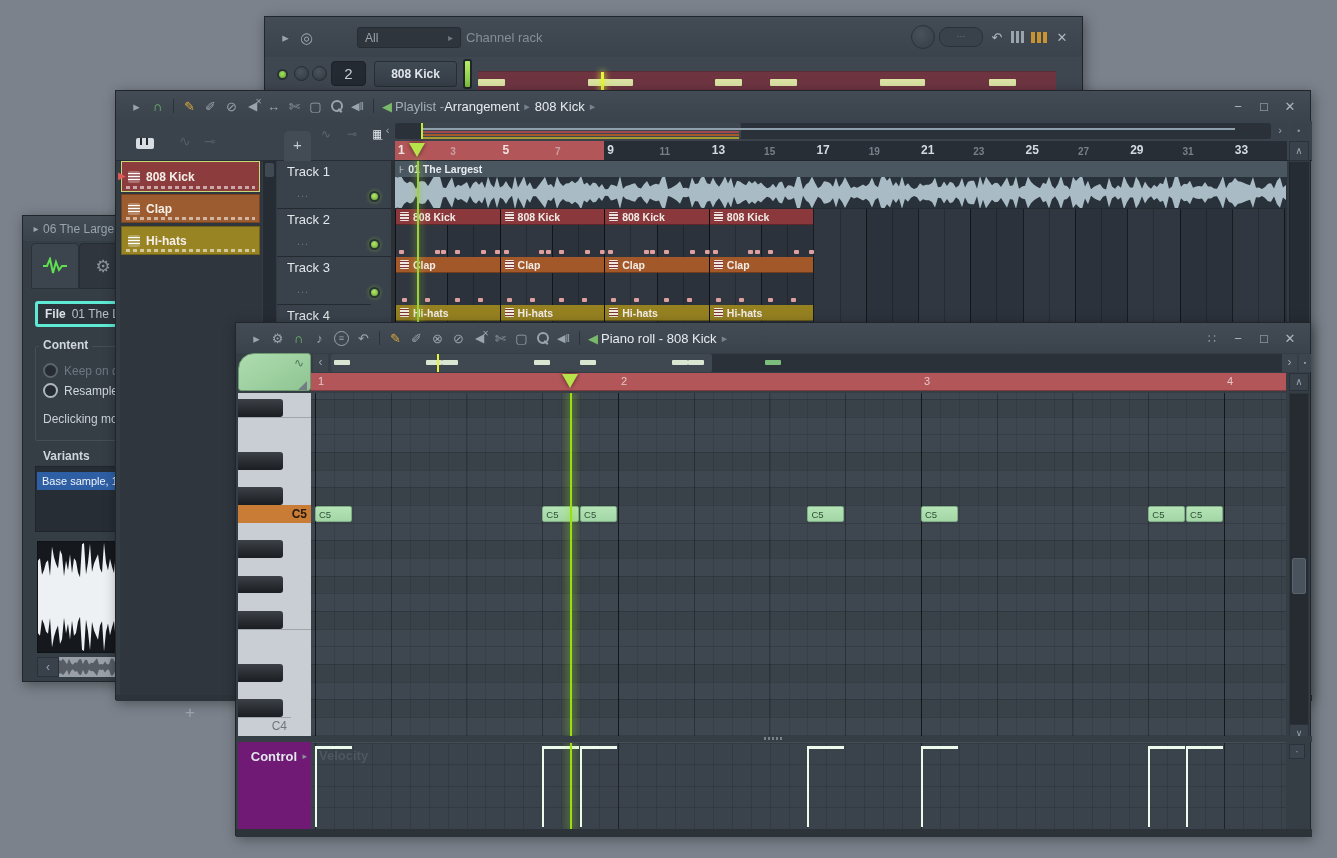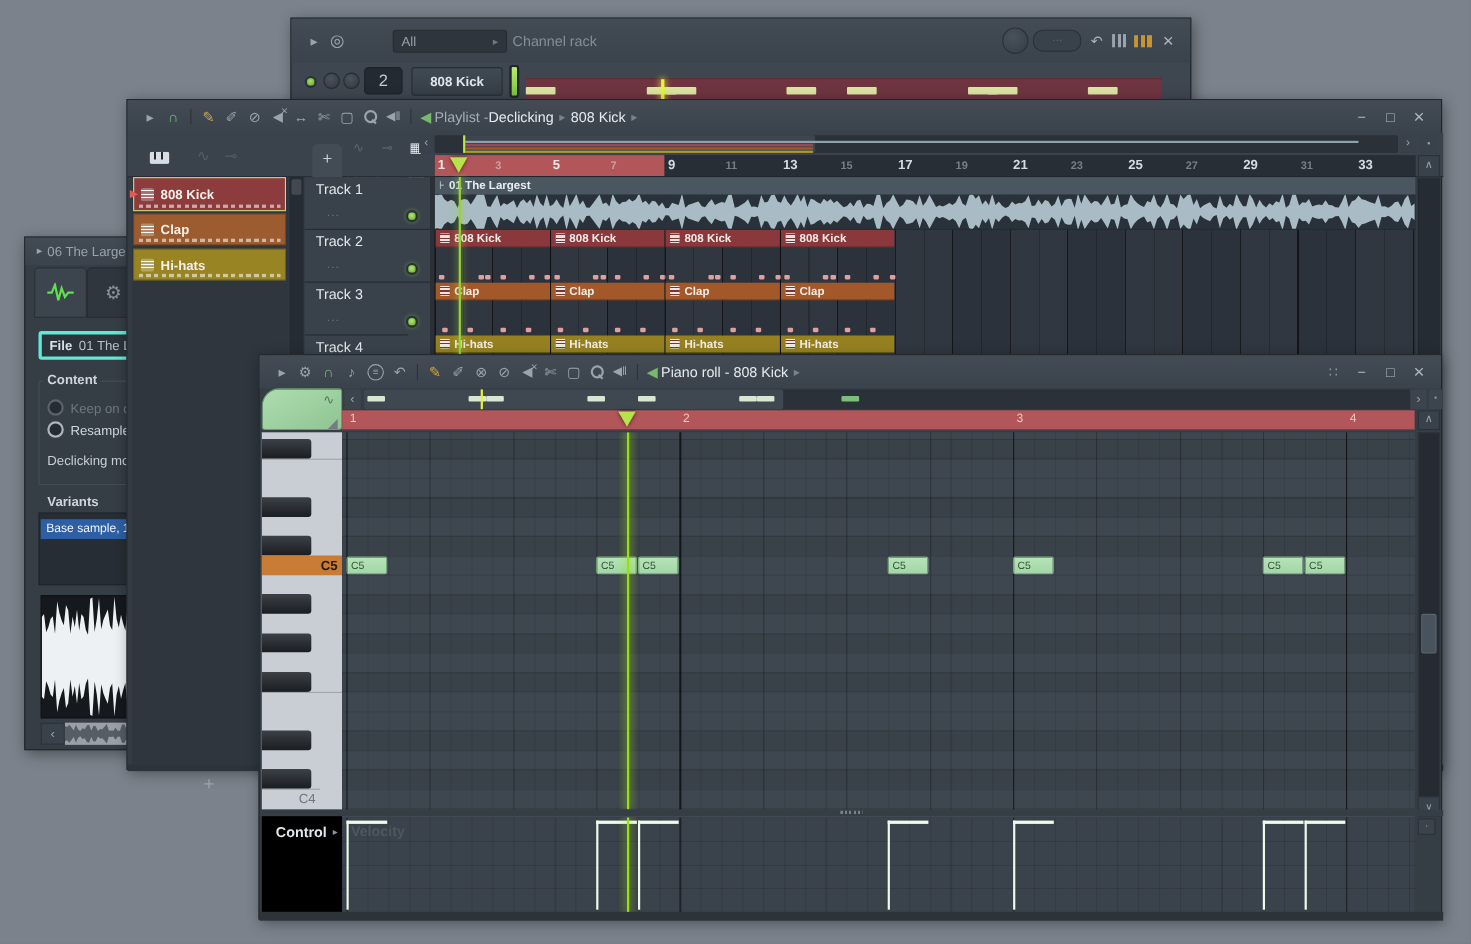--- a/index.html
+++ b/index.html
@@ -135,21 +135,21 @@
       <span class="ico">✄</span>
       <span class="ico">▢</span>
       <span class="zoomico">
           <span class="lens"></span>
           <span class="tail"></span>
         </span>
       <span class="ico" style="font-size:11px;">◀‖</span>
       <div class="sep"></div>
       <span class="ico" style="width:16px;color:#79b96a;">◀</span>
       <span class="title-dim">Playlist - </span>
-      <span class="title-main">Declicking</span>
+      <span class="title-main">Arrangement</span>
       <span class="crumb">▸</span>
       <span class="title-main">808 Kick</span>
       <span class="crumb">▸</span>
       <div class="winbtns">
         <span class="winbtn">−</span>
         <span class="winbtn">□</span>
         <span class="winbtn">✕</span>
       </div>
     </div>
     <div id="pl-body" class="abs" style="left:0;top:30px;right:0;bottom:0;background:#333b43;">
@@ -505,21 +505,21 @@
           <div style="position: absolute; box-sizing: border-box; left: 837.3px; top: 112.5px; width: 37px; height: 16px; background: linear-gradient(rgb(181, 228, 183), rgb(163, 214, 166)); border: 1px solid rgb(127, 174, 132); border-radius: 2px; color: rgb(47, 79, 53); font-size: 9.5px; line-height: 15px; padding-left: 3px; overflow: hidden;">C5</div>
           <div style="position: absolute; box-sizing: border-box; left: 875.1px; top: 112.5px; width: 37px; height: 16px; background: linear-gradient(rgb(181, 228, 183), rgb(163, 214, 166)); border: 1px solid rgb(127, 174, 132); border-radius: 2px; color: rgb(47, 79, 53); font-size: 9.5px; line-height: 15px; padding-left: 3px; overflow: hidden;">C5</div>
           <div style="position: absolute; box-sizing: border-box; left: 258.5px; top: 0px; width: 2.5px; height: 343px; background: rgb(154, 223, 16); box-shadow: rgba(154, 223, 16, 0.45) 0px 0px 8px 2px;"></div>
         </div>
         <div style="position: absolute; box-sizing: border-box; left: 1053px; top: 40px; width: 20px; height: 349px; background: rgb(37, 43, 49); border: 1px solid rgb(46, 53, 60);">
           <div style="position: absolute; box-sizing: border-box; left: 2px; top: 164px; width: 14px; height: 36px; background: rgb(73, 83, 93); border: 1px solid rgb(90, 100, 110); border-radius: 2px;"></div>
           <div style="box-sizing: border-box; left: 0px; top: 330px; width: 18px; height: 17px; background: rgb(57, 66, 75); border-top: 1px solid rgb(43, 49, 56); color: rgb(154, 164, 173); font-size: 9px; text-align: center; line-height: 16px; position: absolute;">∨</div>
         </div>
         <div style="position: absolute; box-sizing: border-box; left: 0px; top: 383px; width: 1076px; height: 6px; background: rgb(53, 61, 69);"></div>
         <div style="position: absolute; box-sizing: border-box; left: 528px; top: 384px; width: 20px; height: 3px; background-image: repeating-linear-gradient(90deg, rgb(121, 130, 139) 0px, rgb(121, 130, 139) 2px, transparent 2px, transparent 4px);"></div>
-        <div style="position: absolute; box-sizing: border-box; left: 2px; top: 389px; width: 73px; height: 87px; background: #000000;">
+        <div style="position: absolute; box-sizing: border-box; left: 2px; top: 389px; width: 73px; height: 87px; background: #701a75;">
           <div style="box-sizing: border-box; right: 14px; top: 7px; position: absolute; color: rgb(226, 231, 235); font-size: 13px; font-weight: bold;">Control</div>
           <div style="box-sizing: border-box; right: 4px; top: 9px; position: absolute; color: rgb(139, 148, 156); font-size: 9px;">▸</div>
         </div>
         <div style="position: absolute; box-sizing: border-box; left: 75px; top: 389px; width: 975px; height: 87px; background-color: rgb(58, 66, 75); background-image: repeating-linear-gradient(90deg, rgba(0, 0, 0, 0.4) 0px, rgba(0, 0, 0, 0.4) 1px, transparent 1px, transparent 303px), repeating-linear-gradient(90deg, rgba(0, 0, 0, 0.12) 0px, rgba(0, 0, 0, 0.12) 1px, transparent 1px, transparent 18.94px), repeating-linear-gradient(rgba(0, 0, 0, 0.12) 0px, rgba(0, 0, 0, 0.12) 1px, transparent 1px, transparent 21.5px); background-position: 4px 0px, 4px 0px, 0px 0px; overflow: hidden; border-top: 1px solid rgb(69, 77, 85);">
           <div style="position: absolute; box-sizing: border-box; left: 8px; top: 5px; color: rgb(78, 87, 95); font-size: 13px; font-weight: bold;">Velocity</div>
           <div style="position: absolute; box-sizing: border-box; left: 4px; top: 3px; width: 2px; height: 81px; background: rgb(236, 251, 236);"></div>
           <div style="position: absolute; box-sizing: border-box; left: 4px; top: 3px; width: 37px; height: 2.5px; background: rgb(236, 251, 236);"></div>
           <div style="position: absolute; box-sizing: border-box; left: 231.3px; top: 3px; width: 2px; height: 81px; background: rgb(236, 251, 236);"></div>
           <div style="position: absolute; box-sizing: border-box; left: 231.3px; top: 3px; width: 37px; height: 2.5px; background: rgb(236, 251, 236);"></div>
           <div style="position: absolute; box-sizing: border-box; left: 269.1px; top: 3px; width: 2px; height: 81px; background: rgb(236, 251, 236);"></div>

